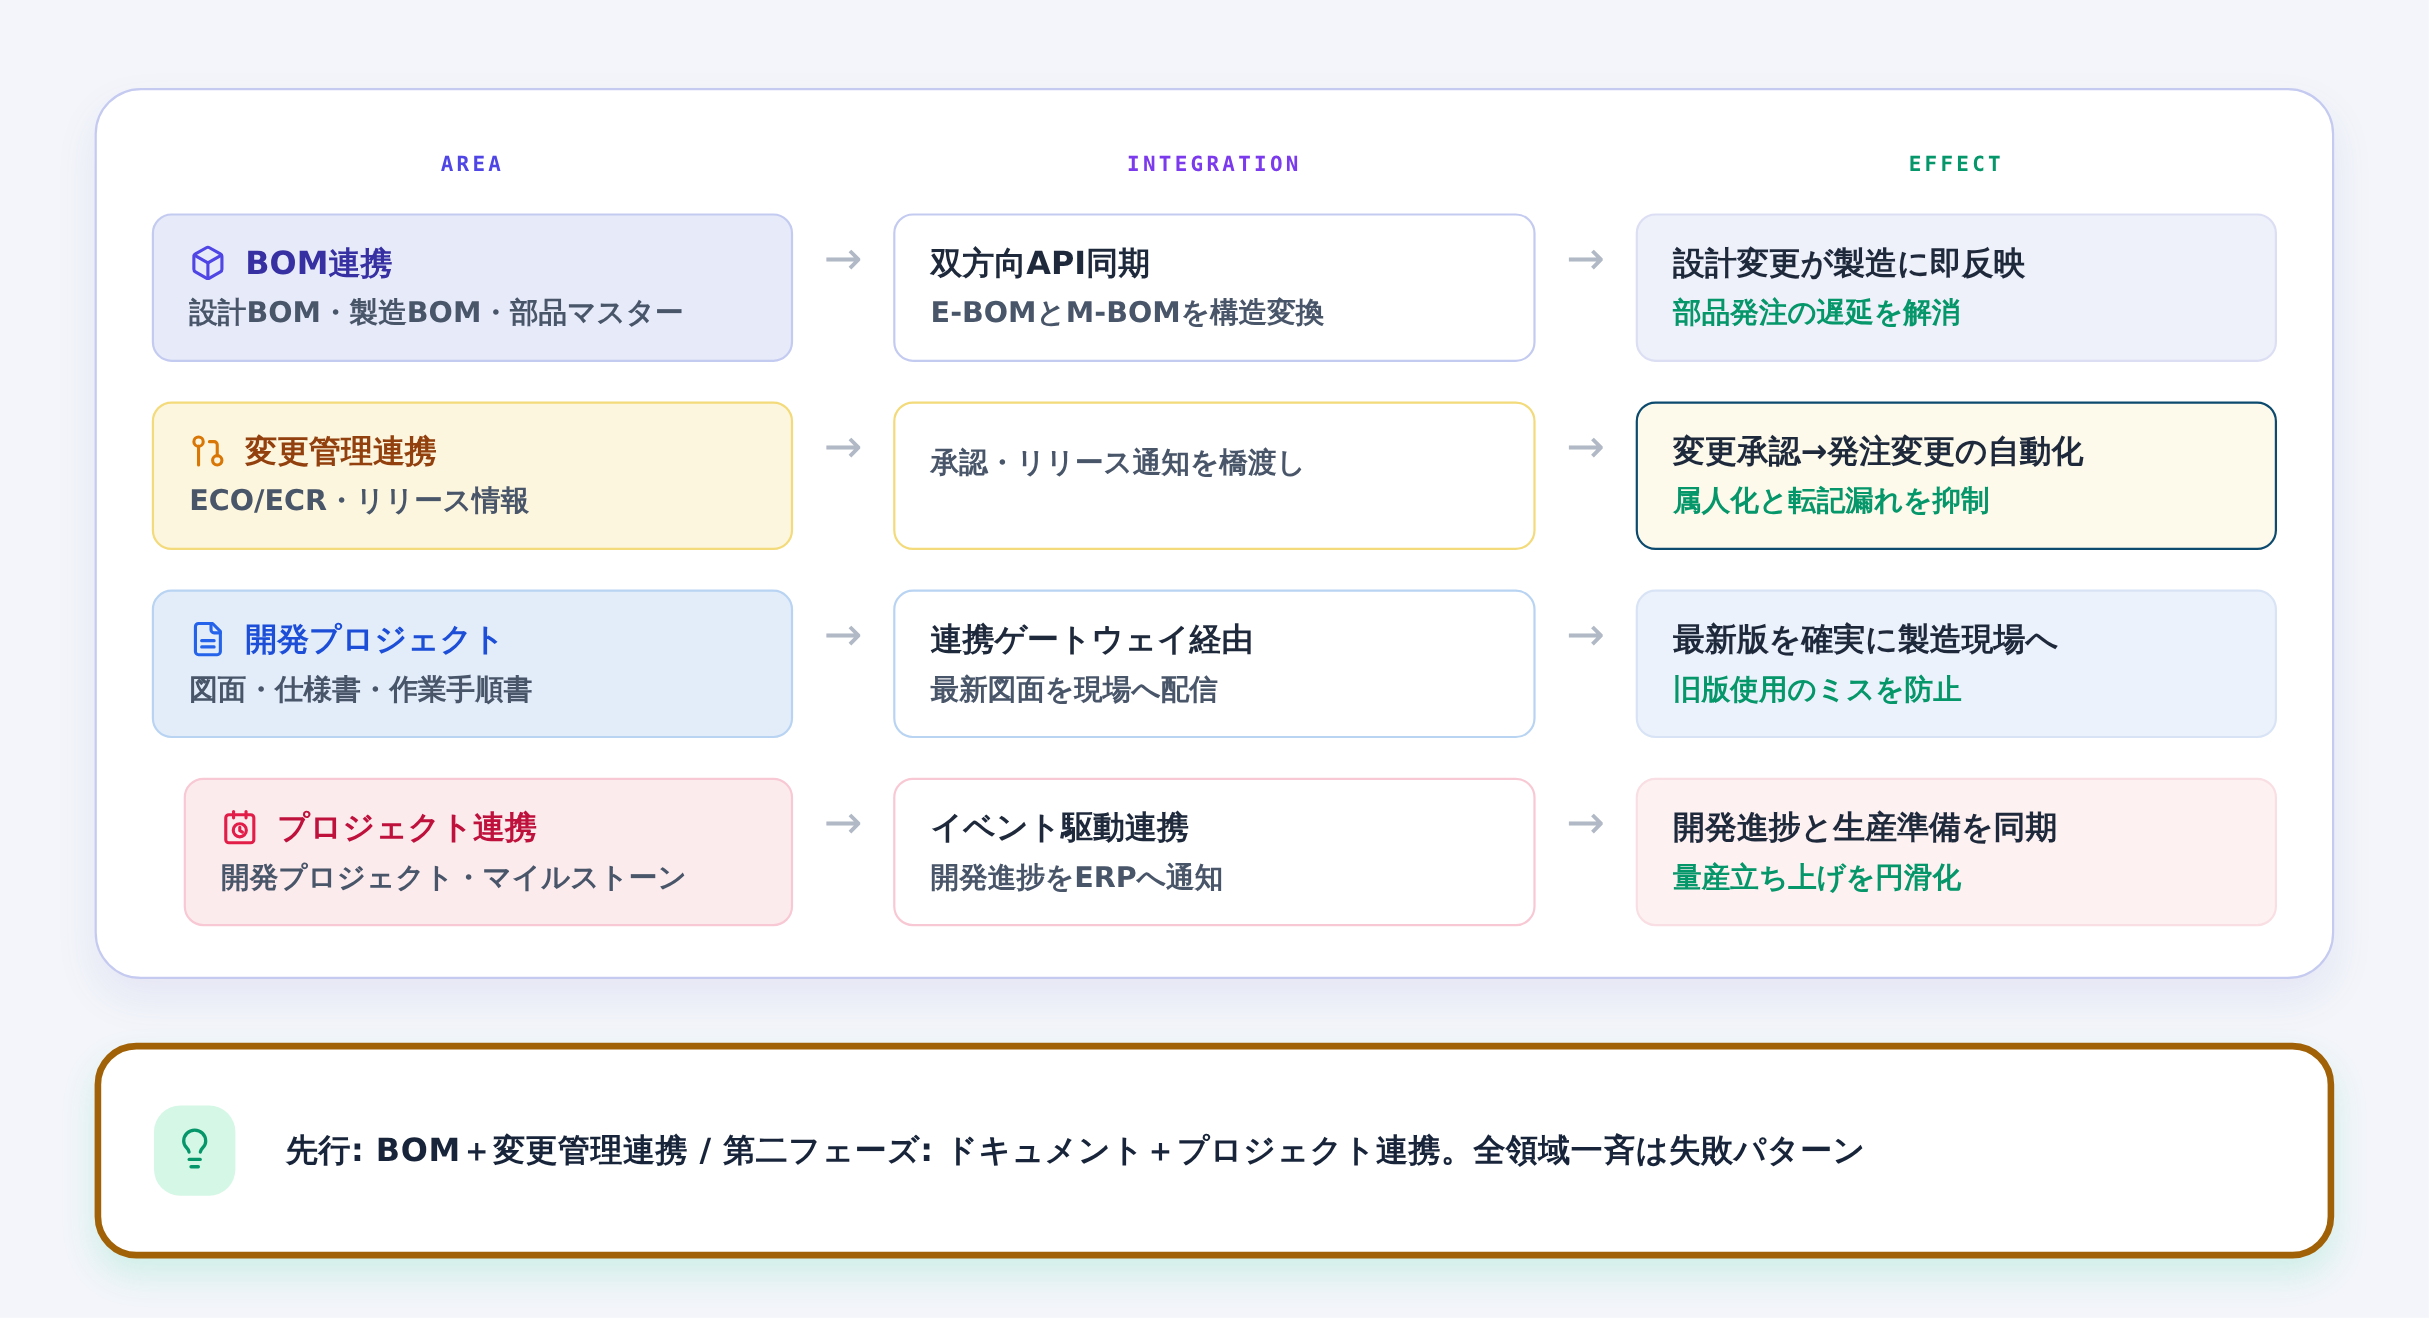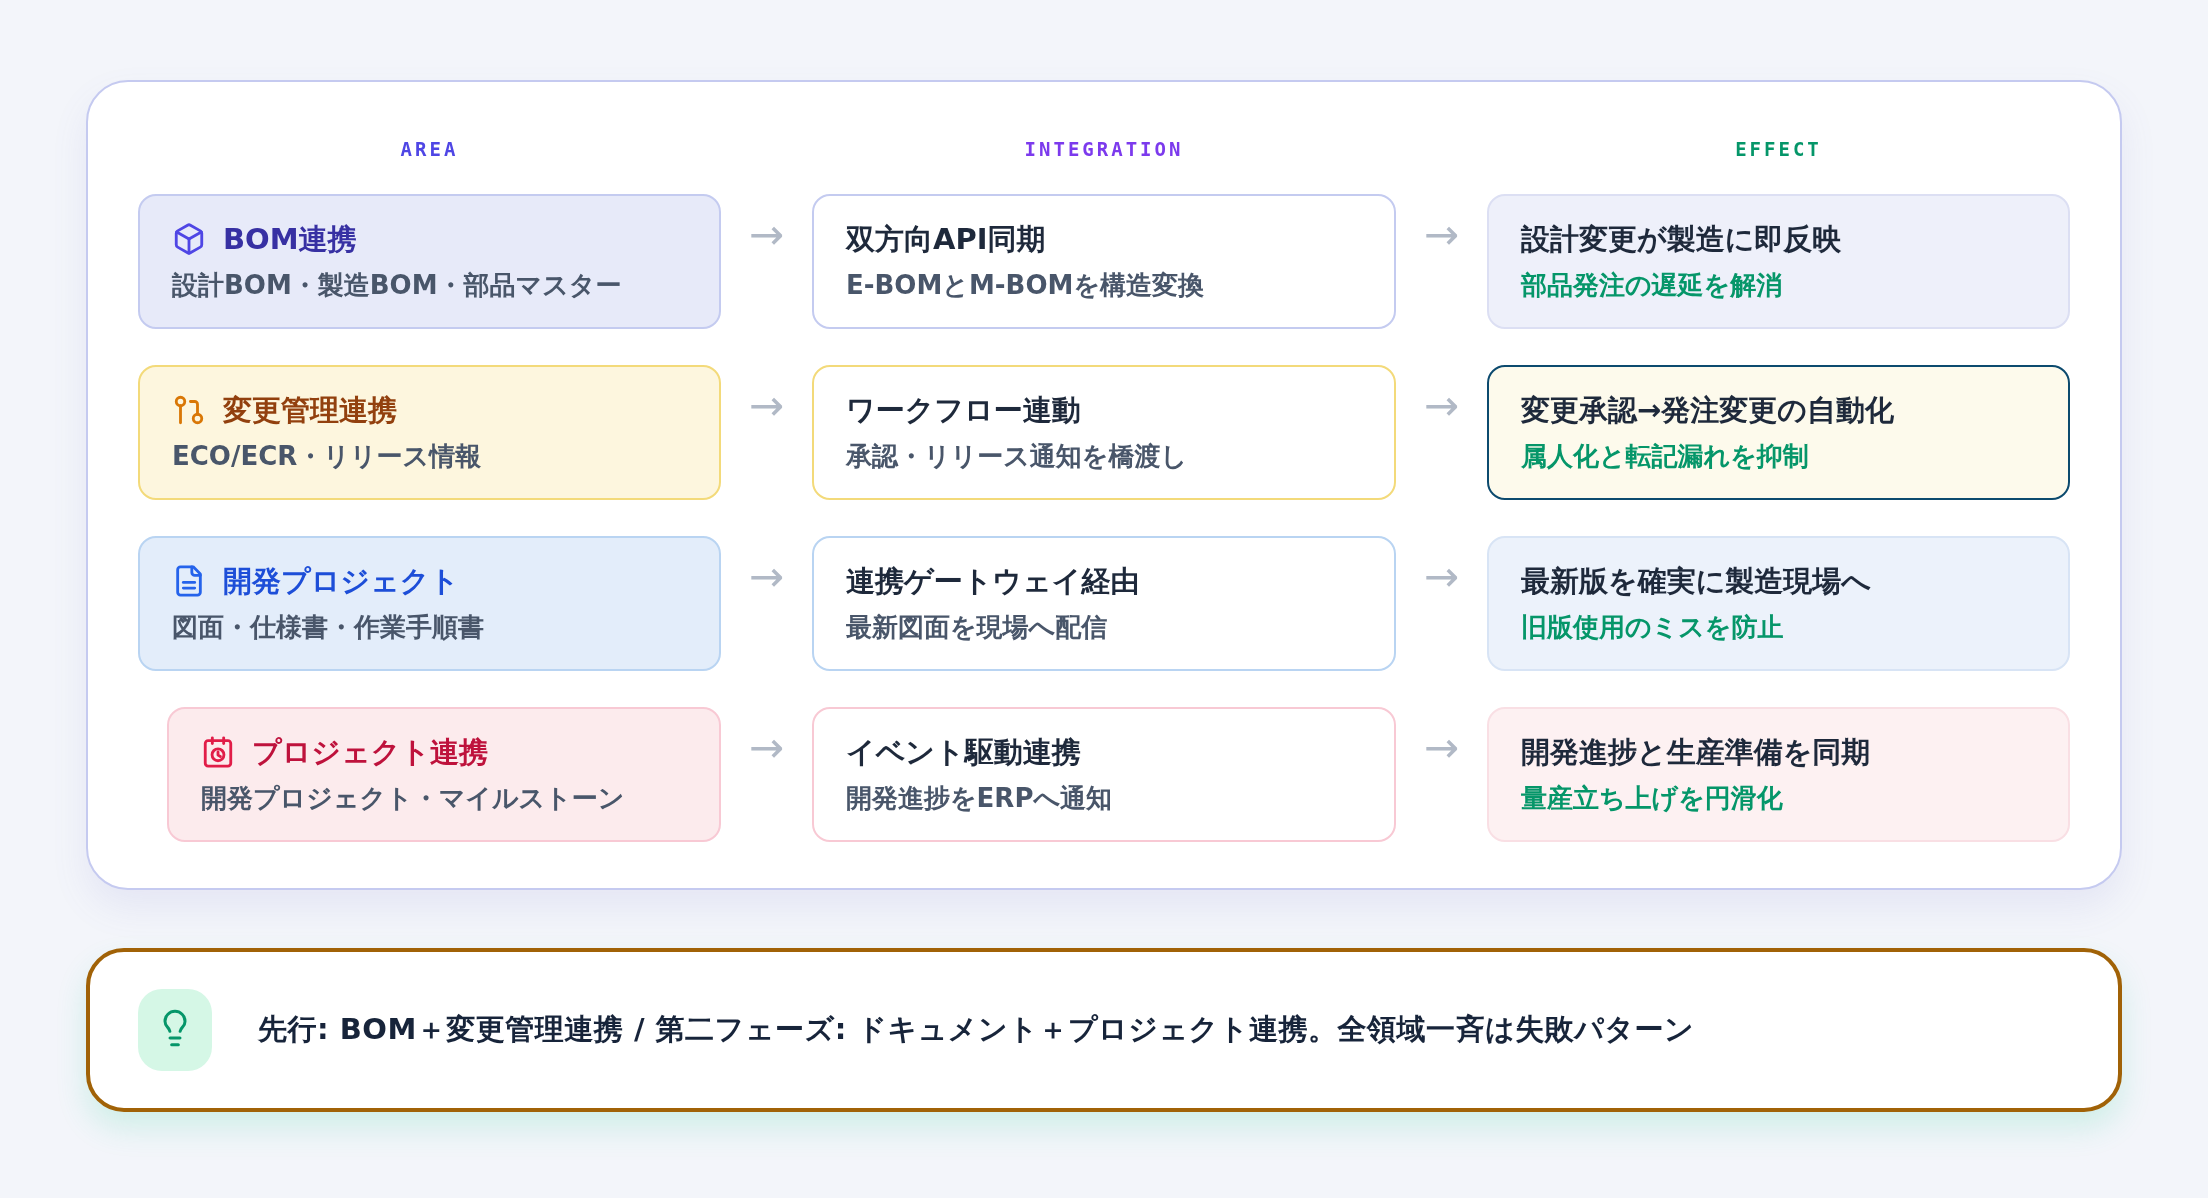--- a/index.html
+++ b/index.html
@@ -99,23 +99,23 @@
   
   .theme-rose .card.area   { background: #fcebed; border: 2px solid #f8c9d4; margin-left: 29px; }
   .theme-rose .card.area .title { color: #be123c; }
   .theme-rose .card.area .icon  { color: #e11d48; }
   .theme-rose .card.mid    { border: 2px solid #f8c9d4; }
   .theme-rose .card.effect { background: #fdf1f2; border: 2px solid #f9dfe4; }
 
   
   .note {
     margin: 58px 86px 0;
-    height: 164px;
+    height: 196px;
     background: #ffffff;
-    border: 4px solid #a16207;
+    border: 6px solid #a16207;
     border-radius: 38px;
     box-shadow: 0 16px 30px rgba(52,211,153,0.18);
     display: flex;
     align-items: center;
     padding: 0 48px;
     text-align: right;
   }
   .note .icon-box {
     width: 74px;
     height: 82px;
@@ -184,21 +184,20 @@
               <path d="M13 6h3a2 2 0 0 1 2 2v7"></path>
               <circle cx="18" cy="18" r="3"></circle>
             </svg>
         </span>
         <span class="title">変更管理連携</span>
       </div>
       <div class="subtitle">ECO/ECR・リリース情報</div>
     </div>
     <div class="arrow">→</div>
     <div class="card mid">
-      <div class="title">ワークフロー連動</div>
       <div class="subtitle">承認・リリース通知を橋渡し</div>
     </div>
     <div class="arrow">→</div>
     <div class="card effect">
       <div class="title">変更承認→発注変更の自動化</div>
       <div class="subtitle">属人化と転記漏れを抑制</div>
     </div>
   </div>
 
   <div class="flow-row grid-template theme-blue">

